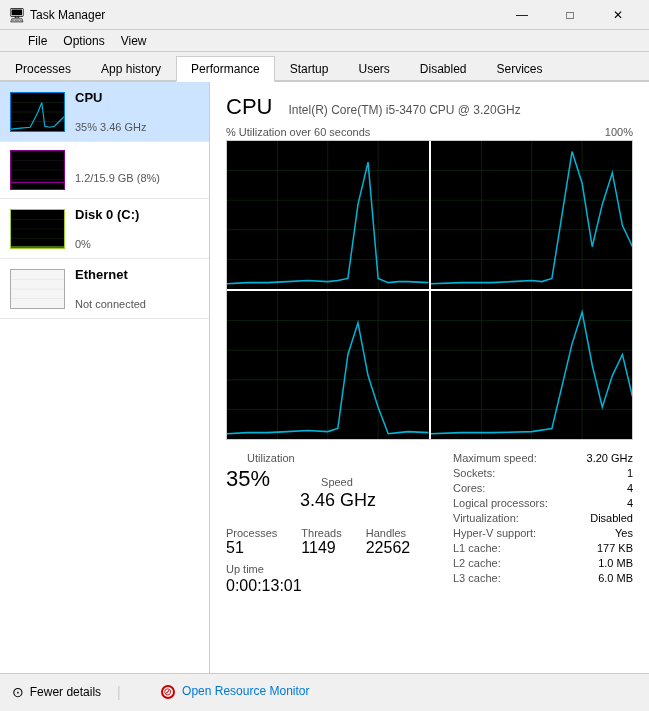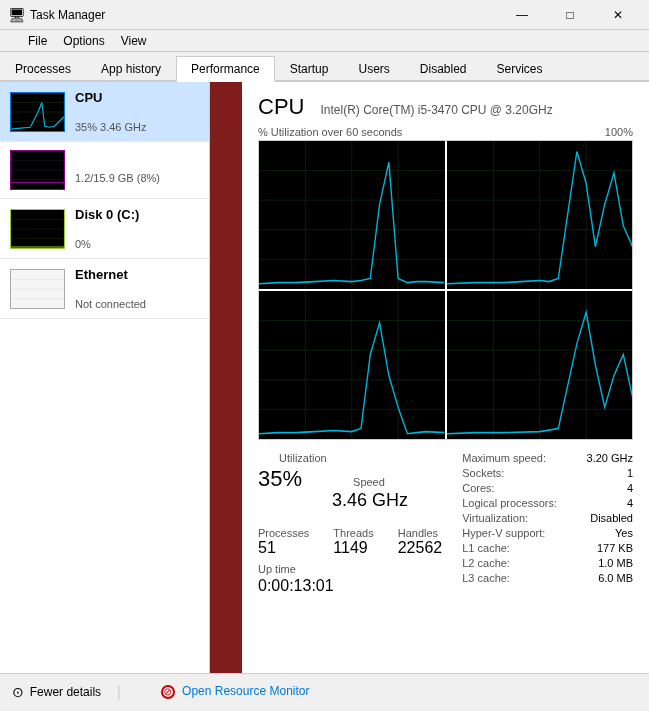--- a/index.html
+++ b/index.html
@@ -85,22 +85,21 @@
       background: #fff;
       border-color: #ccc;
       border-bottom-color: #fff;
       font-weight: 500;
     }
 
     
     .main-content {
       display: flex;
       height: calc(711px - 30px - 22px - 32px - 36px);
-      background: #7f1d1d;
-      gap: 32px;
+      background: #ef4444;
     }
 
     
     .sidebar {
       width: 210px;
       border-right: 1px solid #ccc;
       overflow-y: auto;
       background: #fff;
     }
     .sidebar-item {

